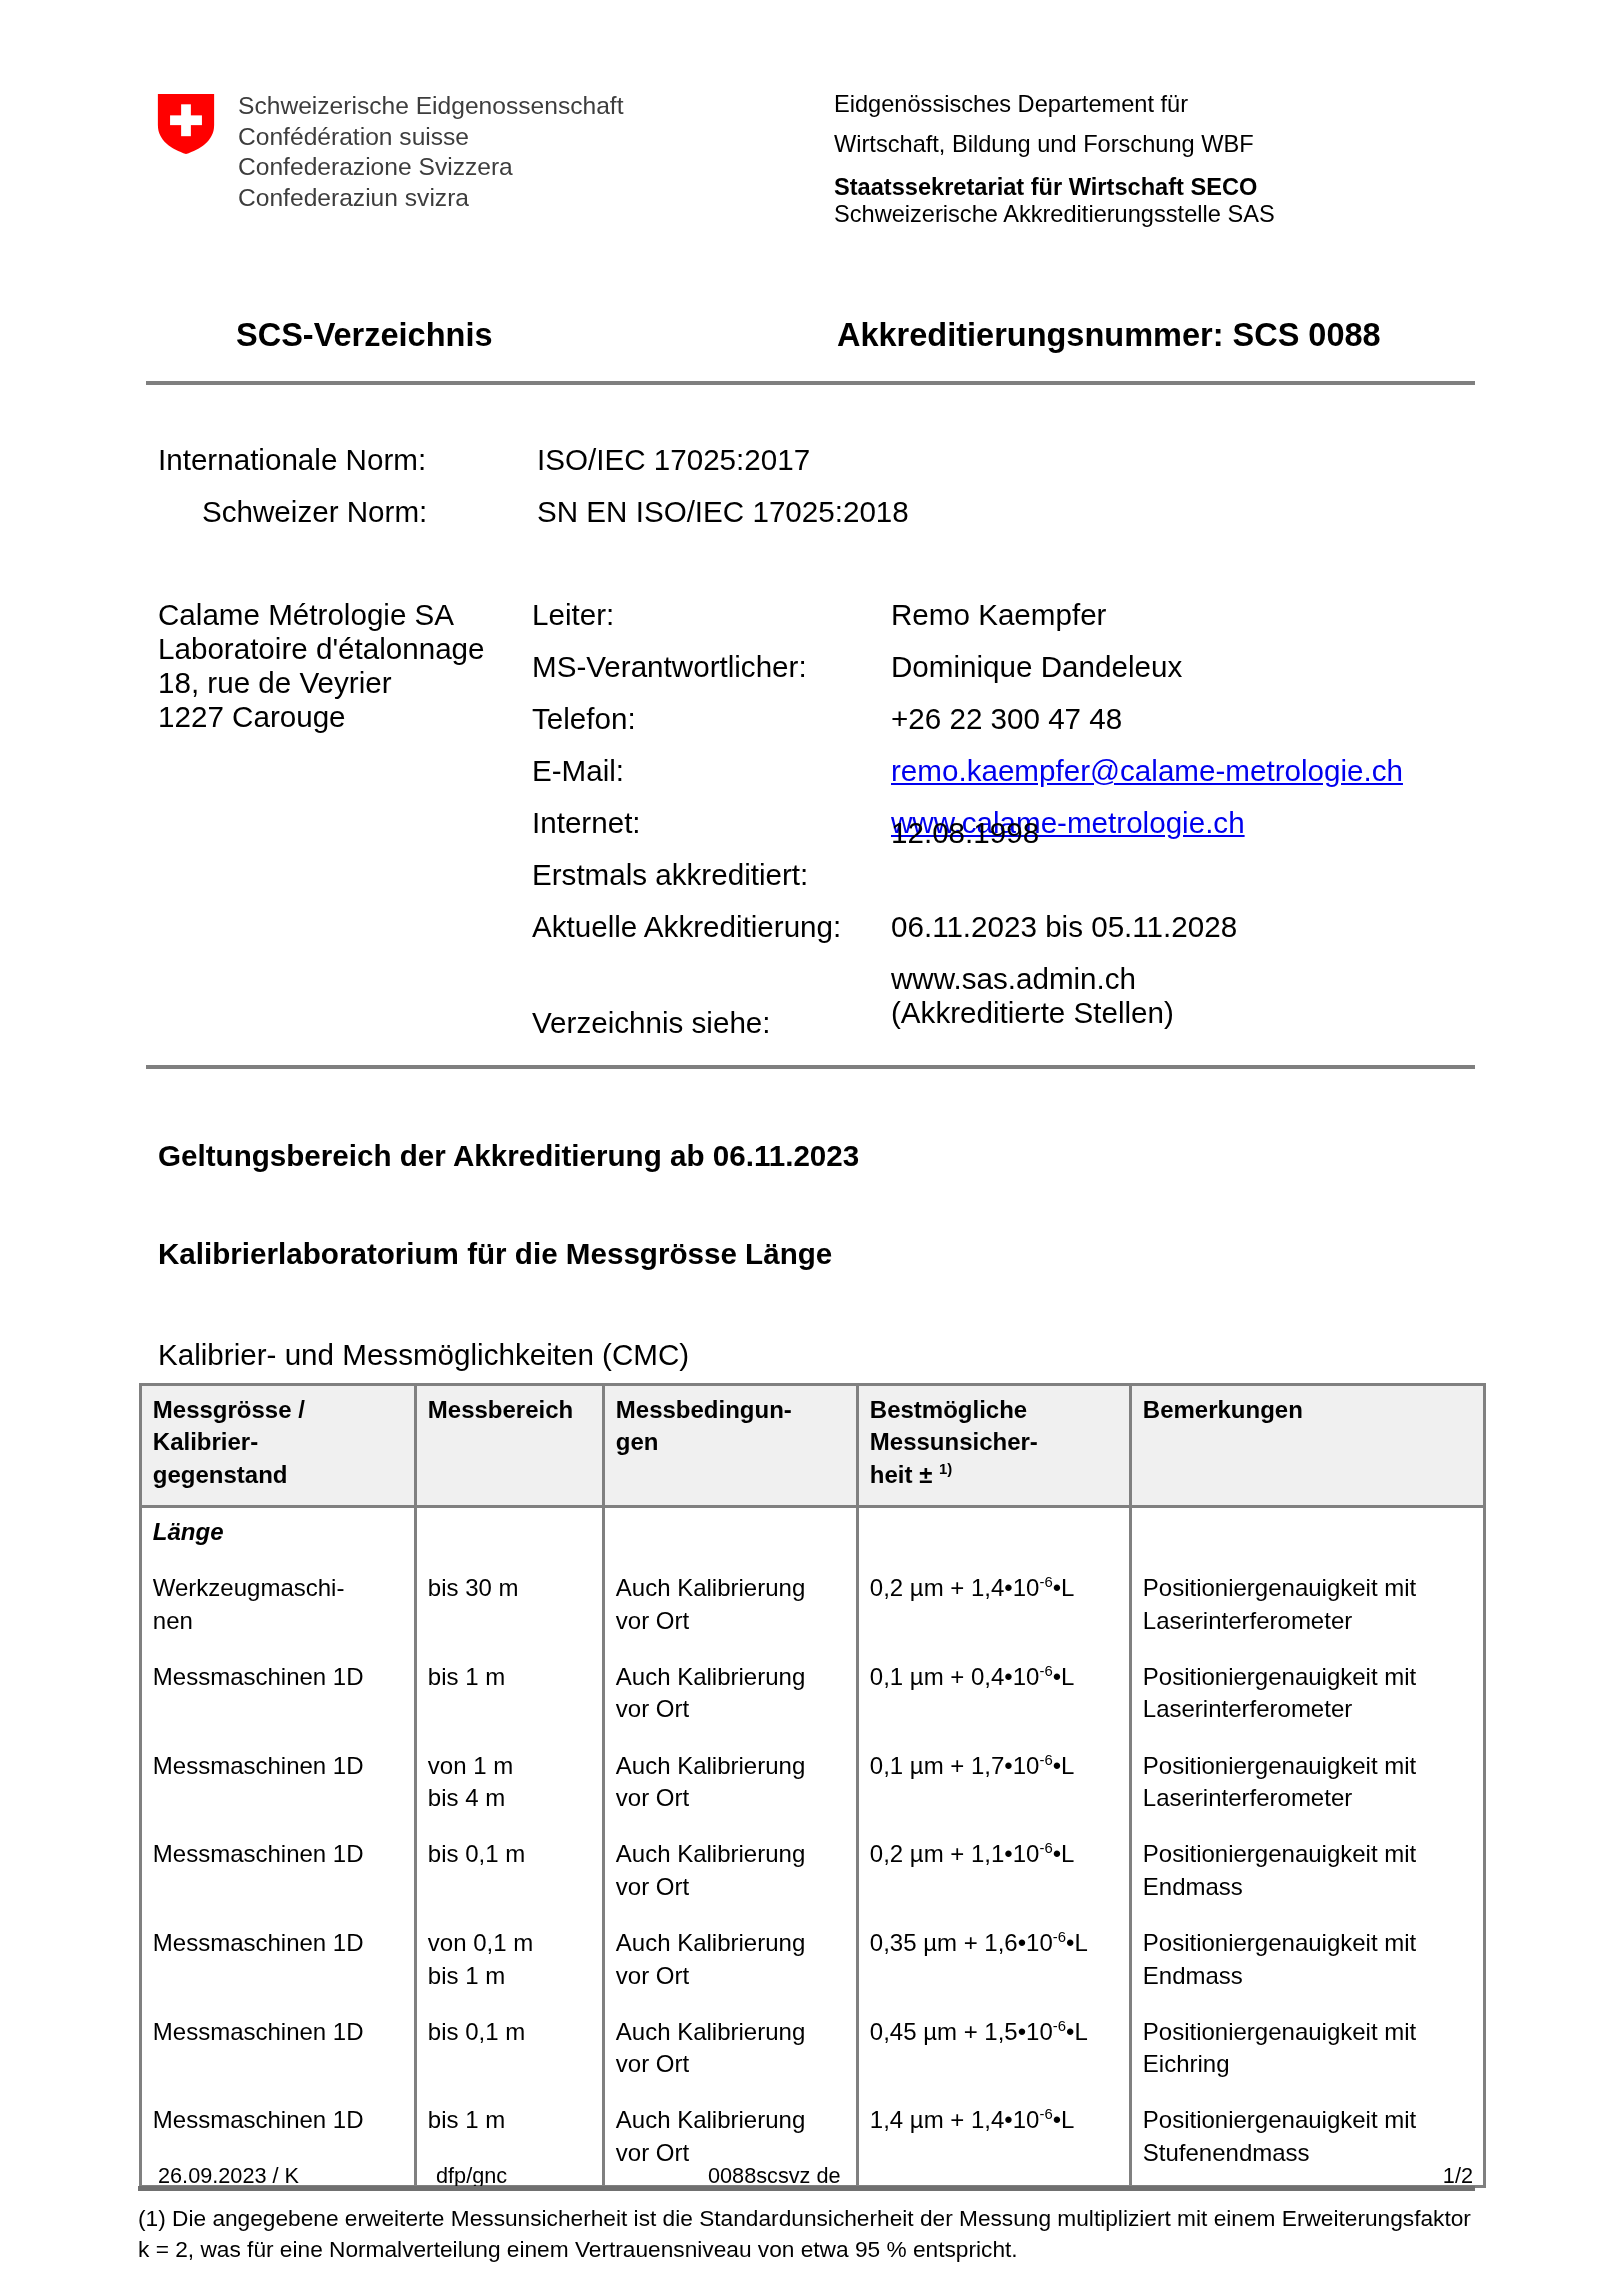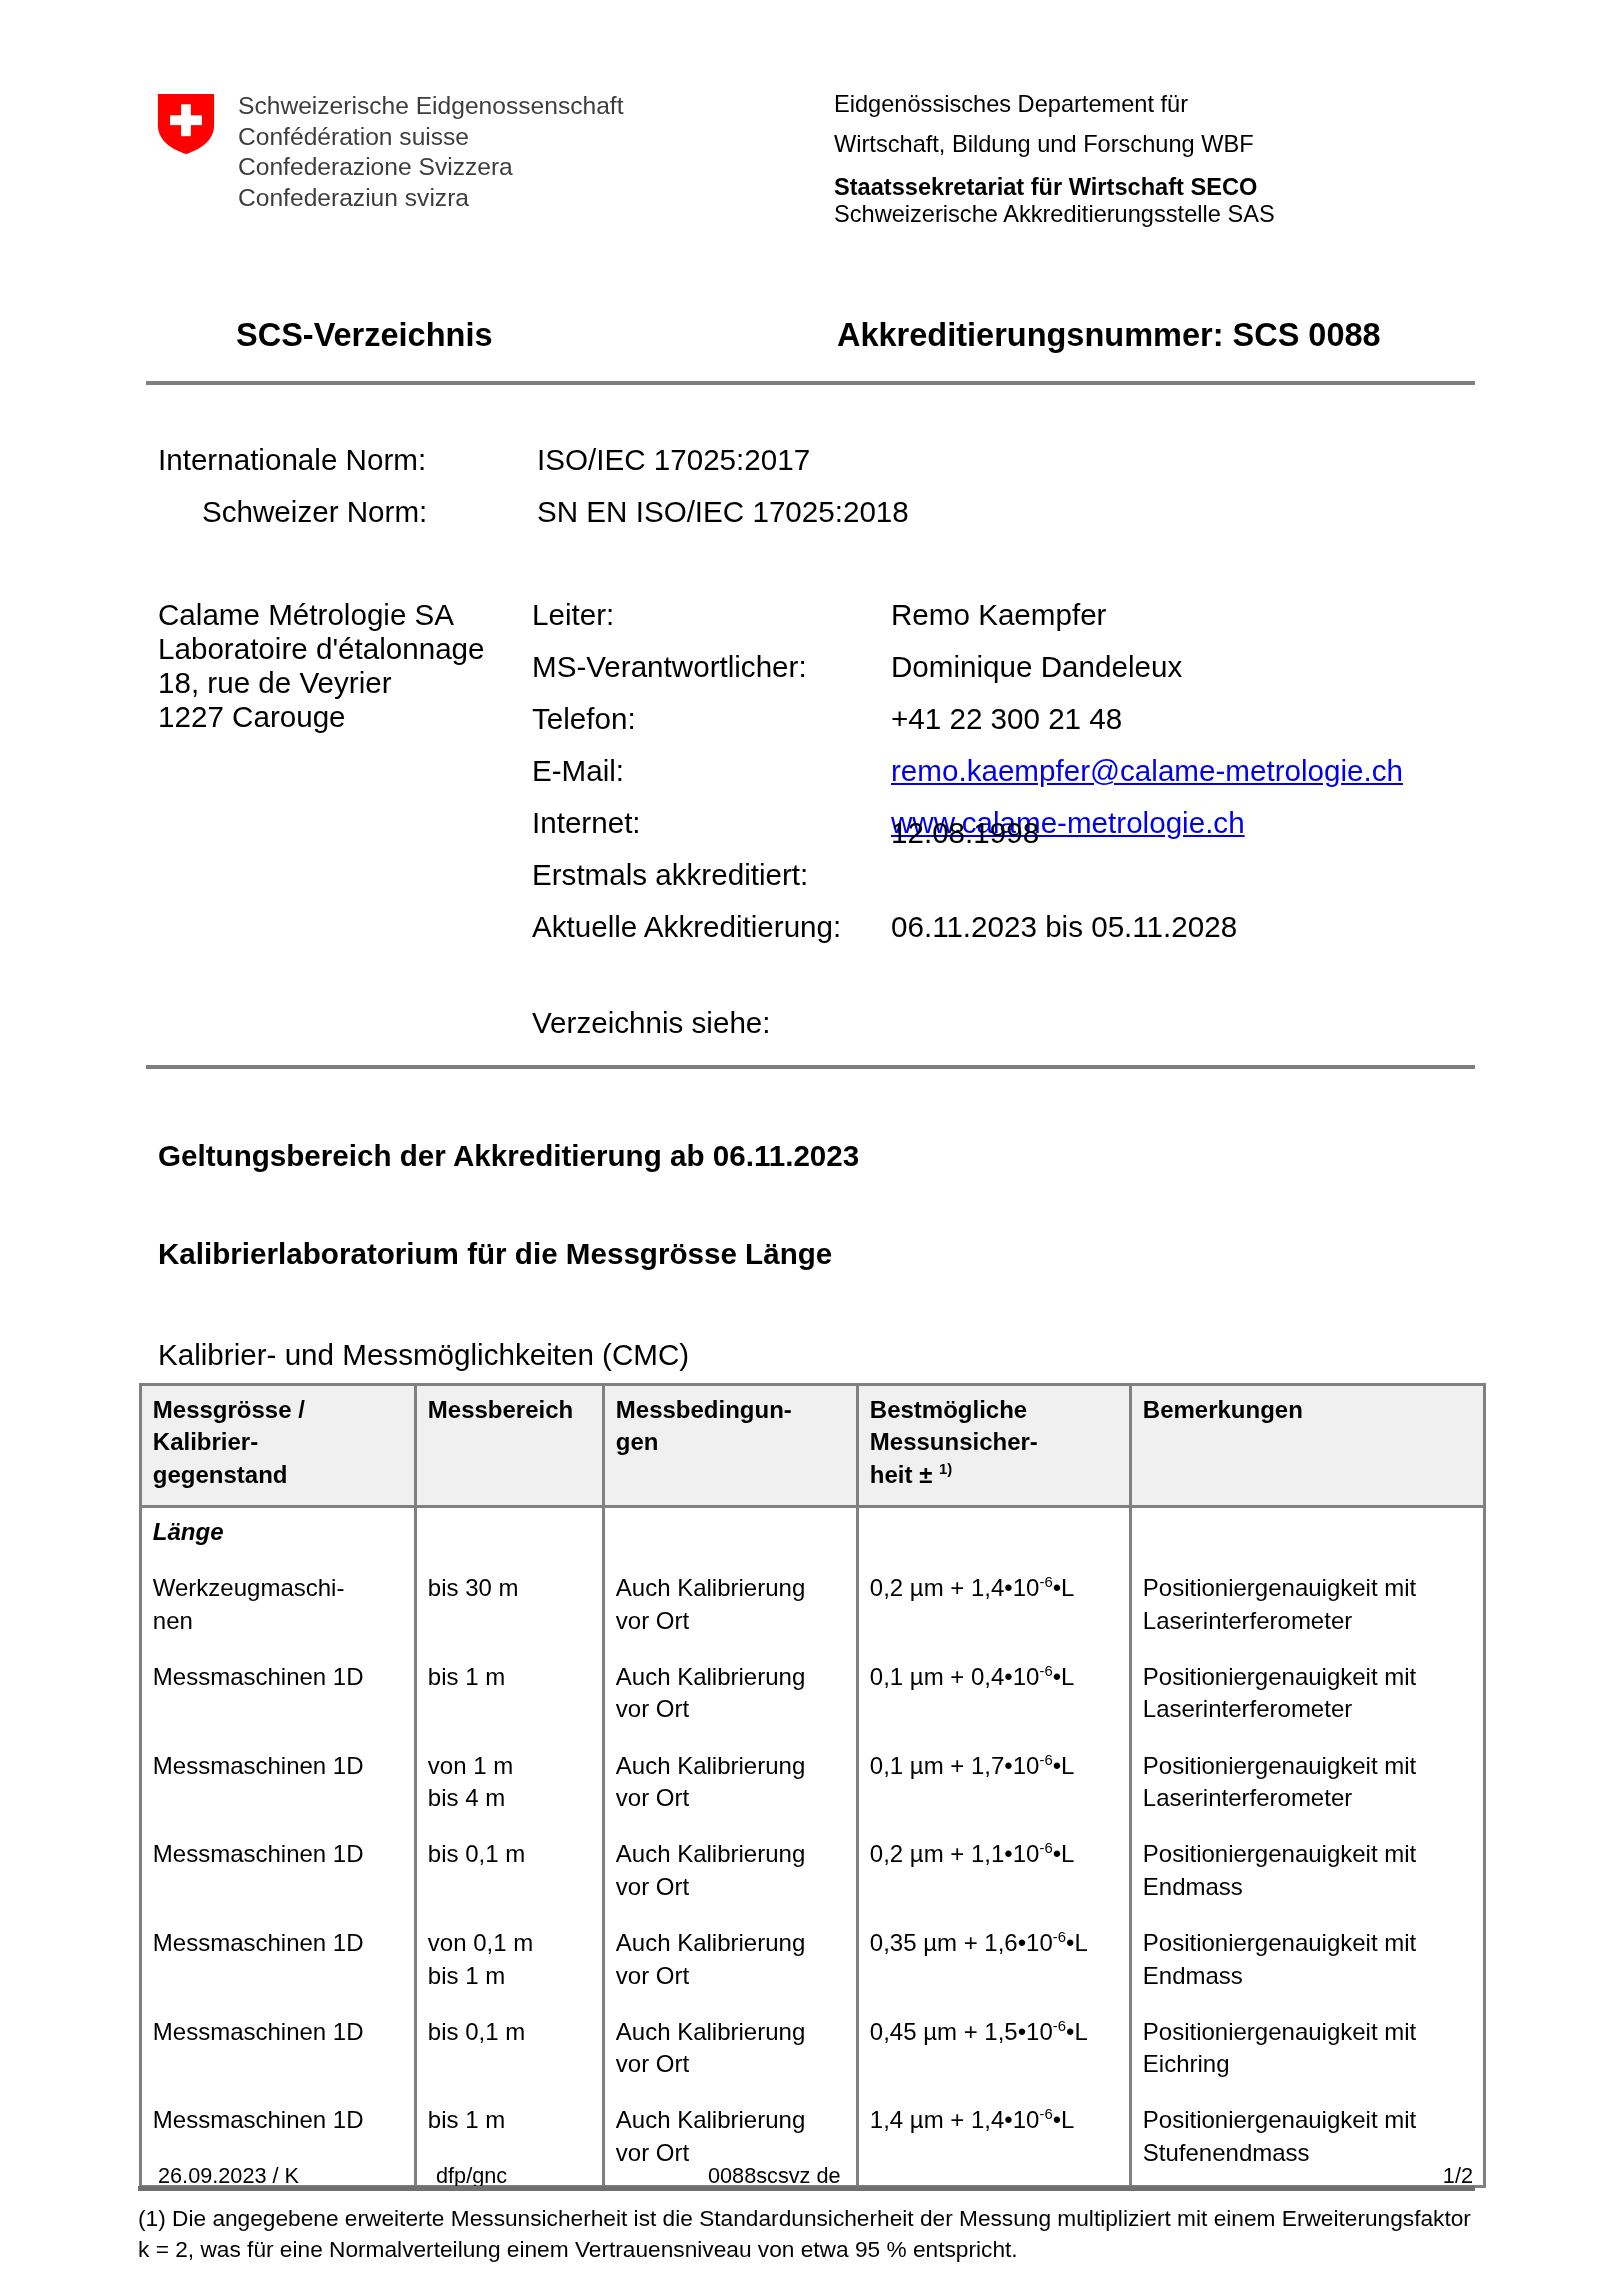--- a/index.html
+++ b/index.html
@@ -113,35 +113,37 @@
 18, rue de Veyrier
 1227 Carouge</div>
 
   <div class="abs body-text mid-col" style="top:598px;">Leiter:</div>
   <div class="abs body-text val-col" style="top:598px;">Remo Kaempfer</div>
 
   <div class="abs body-text mid-col" style="top:650px;">MS-Verantwortlicher:</div>
   <div class="abs body-text val-col" style="top:650px;">Dominique Dandeleux</div>
 
   <div class="abs body-text mid-col" style="top:702px;">Telefon:</div>
-  <div class="abs body-text val-col" style="top:702px;">+41 22 300 21 48</div>
+  <div class="abs body-text val-col" style="top:702px;">+26 22 300 47 48</div>
 
   <div class="abs body-text mid-col" style="top:754px;">E-Mail:</div>
   <a class="abs body-text val-col link" style="top:754px;">remo.kaempfer@calame-metrologie.ch</a>
 
   <div class="abs body-text mid-col" style="top:806px;">Internet:</div>
   <a class="abs body-text val-col link" style="top:806px;">www.calame-metrologie.ch</a>
 
   <div class="abs body-text mid-col" style="top:858px;">Erstmals akkreditiert:</div>
   <div class="abs body-text val-col" style="top:816px;">12.08.1998</div>
 
   <div class="abs body-text mid-col" style="top:910px;">Aktuelle Akkreditierung:</div>
   <div class="abs body-text val-col" style="top:910px;">06.11.2023 bis 05.11.2028</div>
 
   <div class="abs body-text mid-col" style="top:1006px;">Verzeichnis siehe:</div>
+  <div class="abs body-text val-col preline" style="top:962px;">www.sas.admin.ch
+(Akkreditierte Stellen)</div>
 
   <div class="abs rule rule2"></div>
 
   <div class="abs h-bold lab-col" style="top:1139px;">Geltungsbereich der Akkreditierung ab 06.11.2023</div>
   <div class="abs h-bold lab-col" style="top:1237px;">Kalibrierlaboratorium für die Messgrösse Länge</div>
   <div class="abs h-reg lab-col" style="top:1338px;">Kalibrier- und Messmöglichkeiten (CMC)</div>
 
   <table class="abs cmc-table">
     <colgroup>
       <col style="width:275px">

